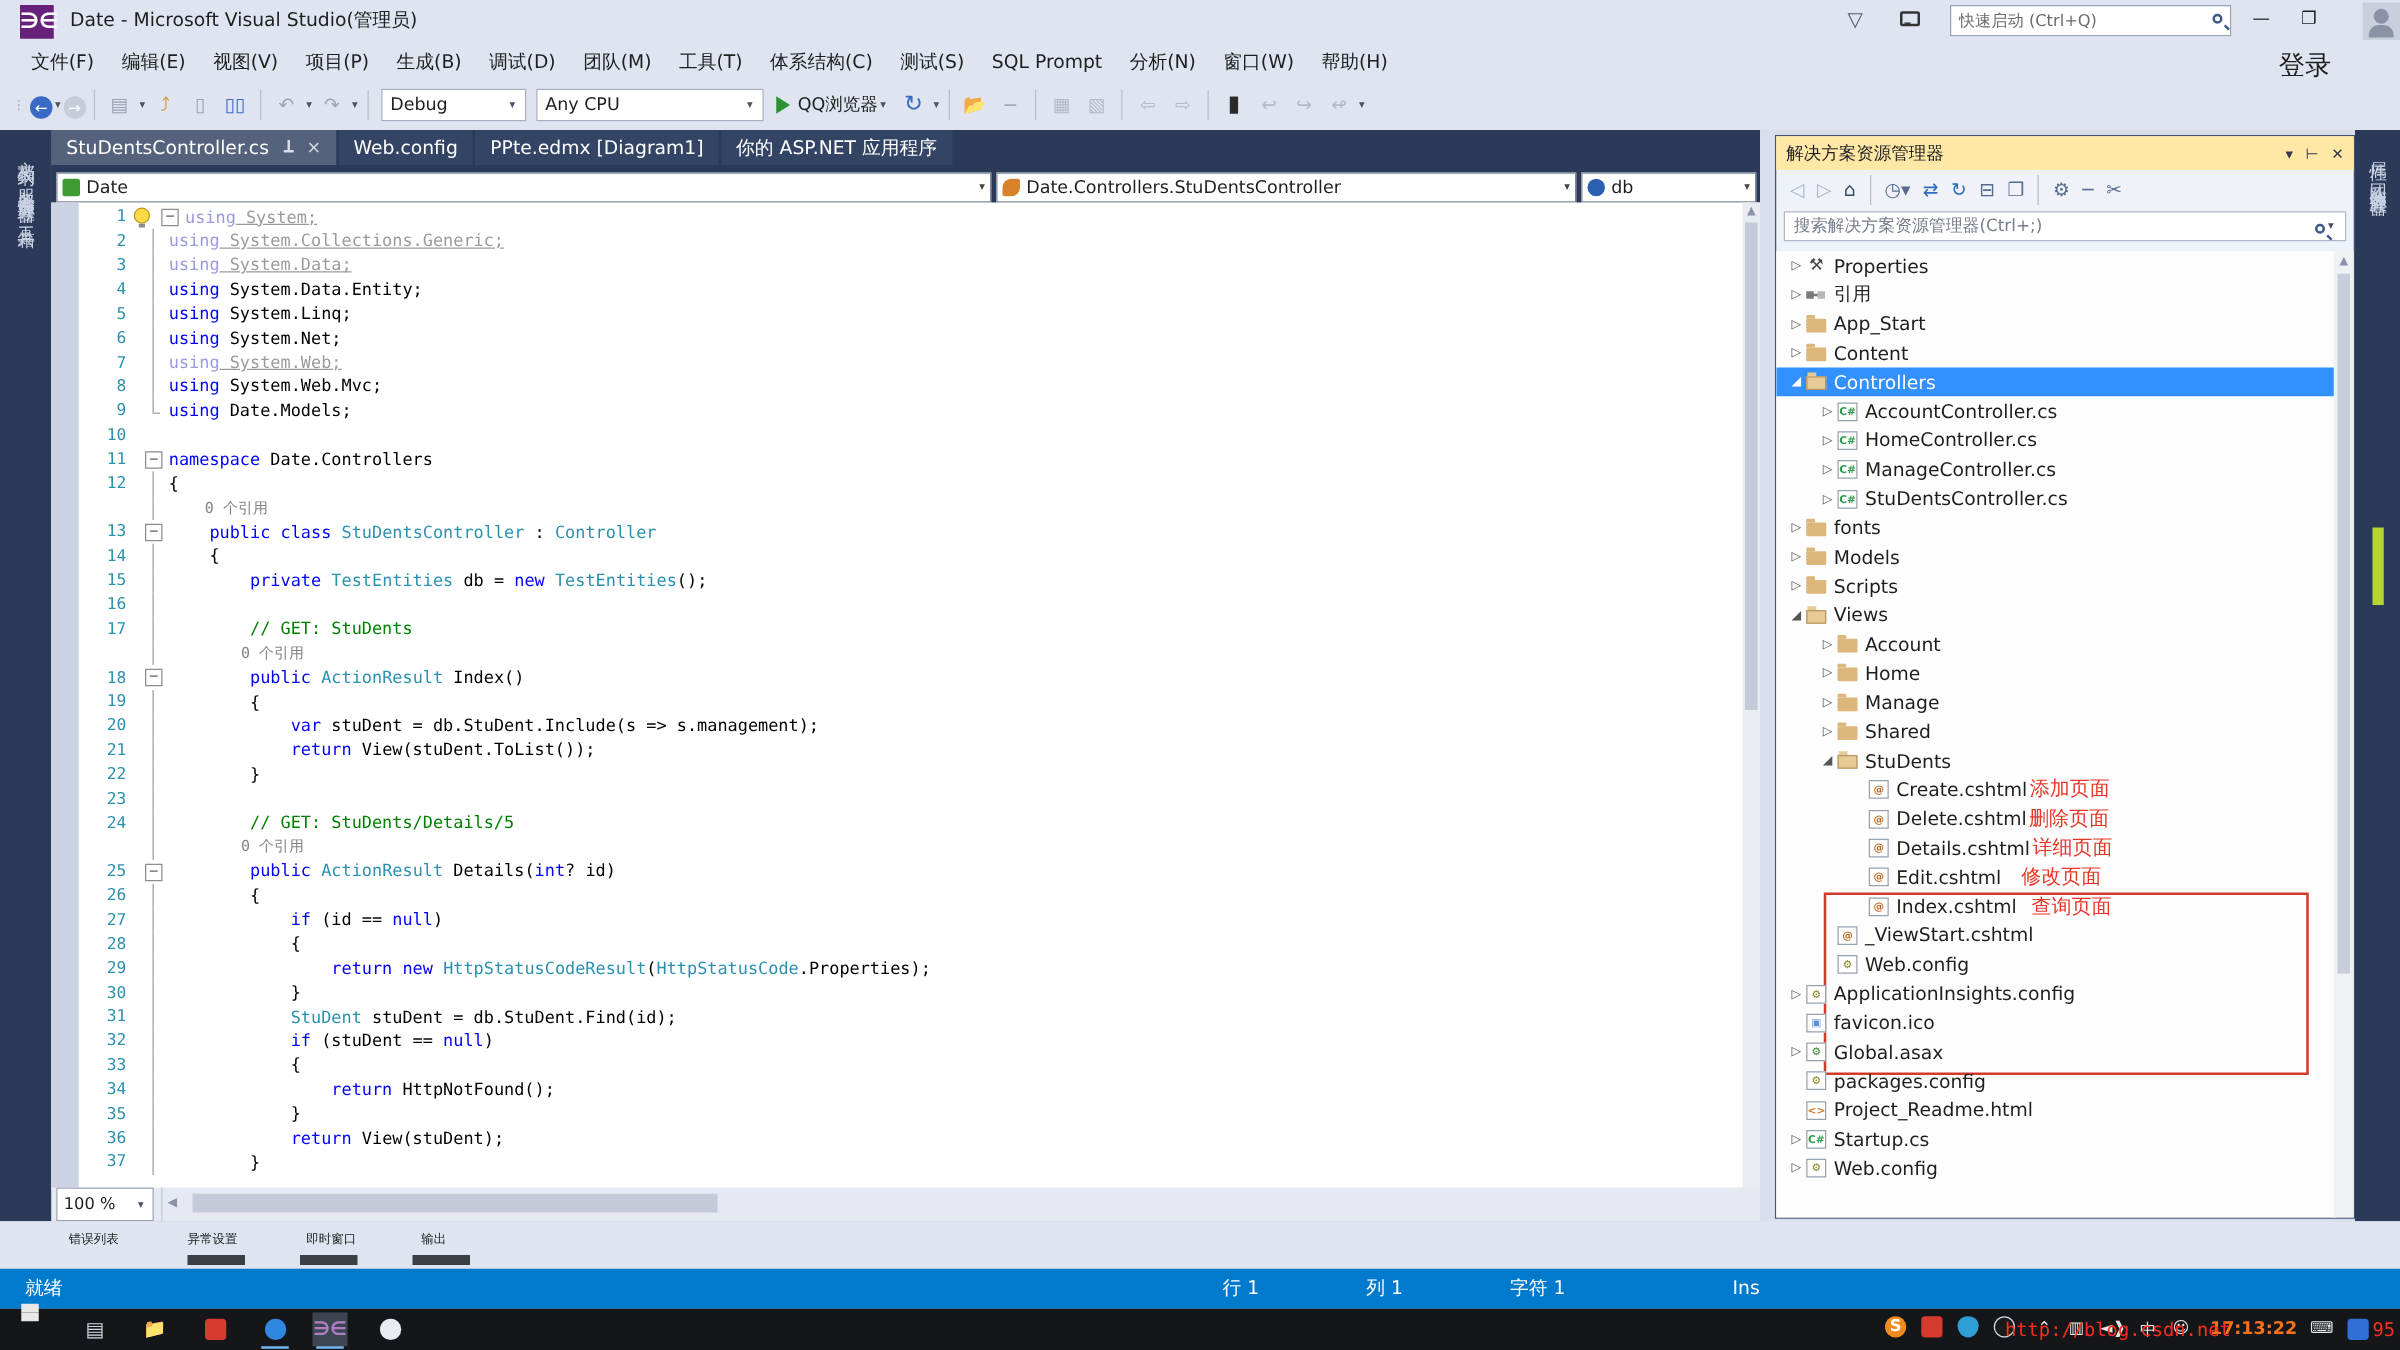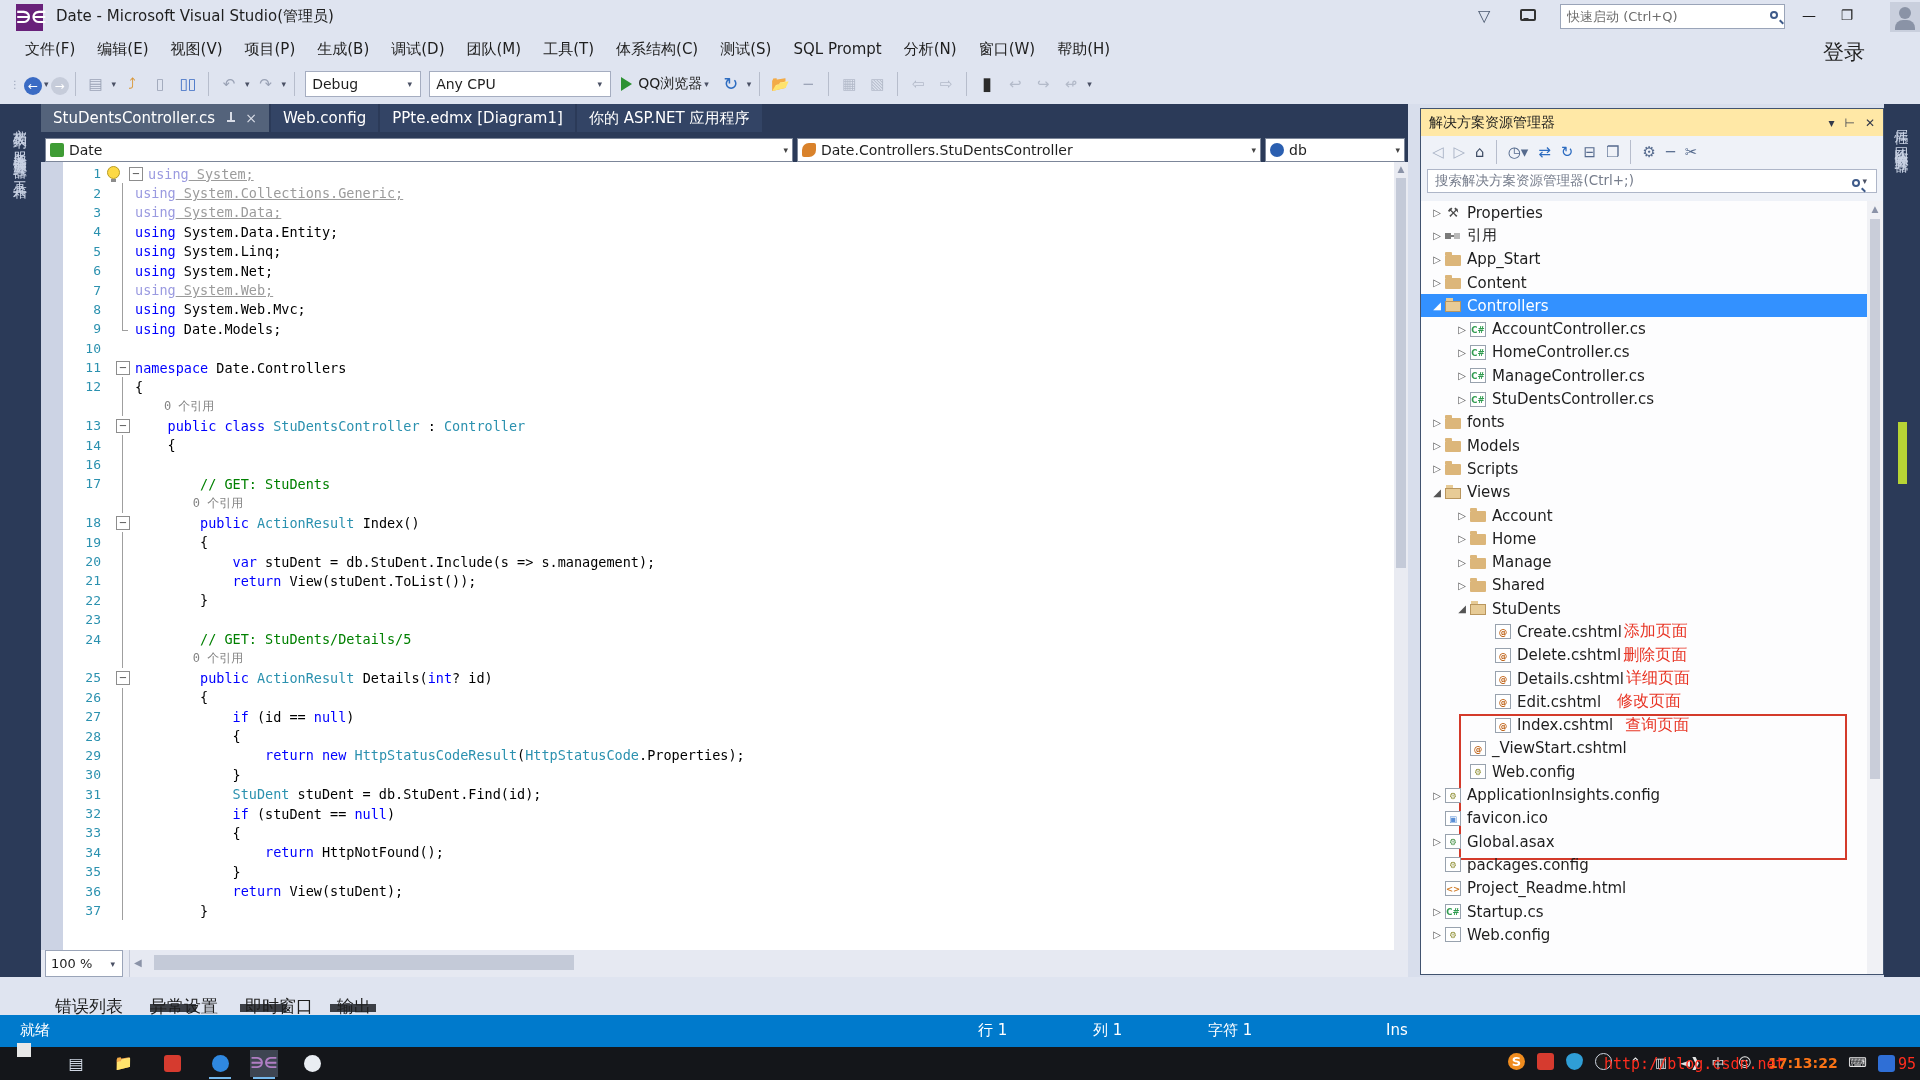--- a/index.html
+++ b/index.html
@@ -137,21 +137,21 @@
   .ic-folder-open { background:#e7cb96; border:1px solid #b9965e; height:11px; margin-top:2px; }
   .ic-folder-open:before { content:""; position:absolute; left:0; top:-4px; width:7px; height:3px; background:#e7cb96; }
   .ic-doc { background:#fff; border:1px solid #98a2ae; height:15px; font-size:8.5px; font-weight:bold;
             text-align:center; line-height:14px; }
   .ic-wrench { color:#4a4a4a; font-size:13px; line-height:16px; text-align:center; }
   .ic-ref:before { content:""; position:absolute; left:0; top:5px; width:6px; height:6px; background:#7a7a7a; }
   .ic-ref:after { content:""; position:absolute; right:1px; top:5px; width:6px; height:6px; background:#b9b9b9; }
   .ic-ref i { position:absolute; left:5px; top:7px; width:6px; height:2px; background:#7a7a7a; }
   
   #bottom-strip { position:absolute; left:0; top:977px; width:1920px; height:38px; background:#dfe4f0; }
-  .bstab { position:absolute; top:18px; font-size:17px; color:#1e1e1e; }
+  .bstab { position:absolute; top:7px; font-size:10px; color:#1e1e1e; }
   .bblock { position:absolute; top:27px; height:8px; width:46px; background:#3c3f46; }
   
   #statusbar { position:absolute; left:0; top:1015px; width:1920px; height:32px; background:#007acc;
                color:#fff; font-size:15px; }
   #statusbar span { position:absolute; top:6px; }
   
   #taskbar { position:absolute; left:0; top:1047px; width:1920px; height:33px; background:#14161a; }
   .tb-app { position:absolute; top:3px; width:28px; height:27px; text-align:center; line-height:27px; }
   .tb-app.running:after { content:""; position:absolute; left:3px; bottom:-2px; width:22px; height:2px;
         background:#76b9ed; }
@@ -367,20 +367,25 @@
           <span class="lnum">13</span>
           <span class="oline o-box"></span>
           <span class="ctext"><span class="tk-pl">    </span><span class="tk-kw">public</span><span class="tk-pl"> </span><span class="tk-kw">class</span><span class="tk-pl"> </span><span class="tk-ty">StuDentsController</span><span class="tk-pl"> : </span><span class="tk-ty">Controller</span></span>
         </div>
         <div class="crow">
           <span class="lnum">14</span>
           <span class="oline o-line"></span>
           <span class="ctext"><span class="tk-pl">    {</span></span>
         </div>
         <div class="crow">
+          <span class="lnum">15</span>
+          <span class="oline o-line"></span>
+          <span class="ctext"><span class="tk-pl">        </span><span class="tk-kw">private</span><span class="tk-pl"> </span><span class="tk-ty">TestEntities</span><span class="tk-pl"> db = </span><span class="tk-kw">new</span><span class="tk-pl"> </span><span class="tk-ty">TestEntities</span><span class="tk-pl">();</span></span>
+        </div>
+        <div class="crow">
           <span class="lnum">16</span>
           <span class="oline o-line"></span>
           <span class="ctext"></span>
         </div>
         <div class="crow">
           <span class="lnum">17</span>
           <span class="oline o-line"></span>
           <span class="ctext"><span class="tk-pl">        </span><span class="tk-cm">// GET: StuDents</span></span>
         </div>
         <div class="crow">

